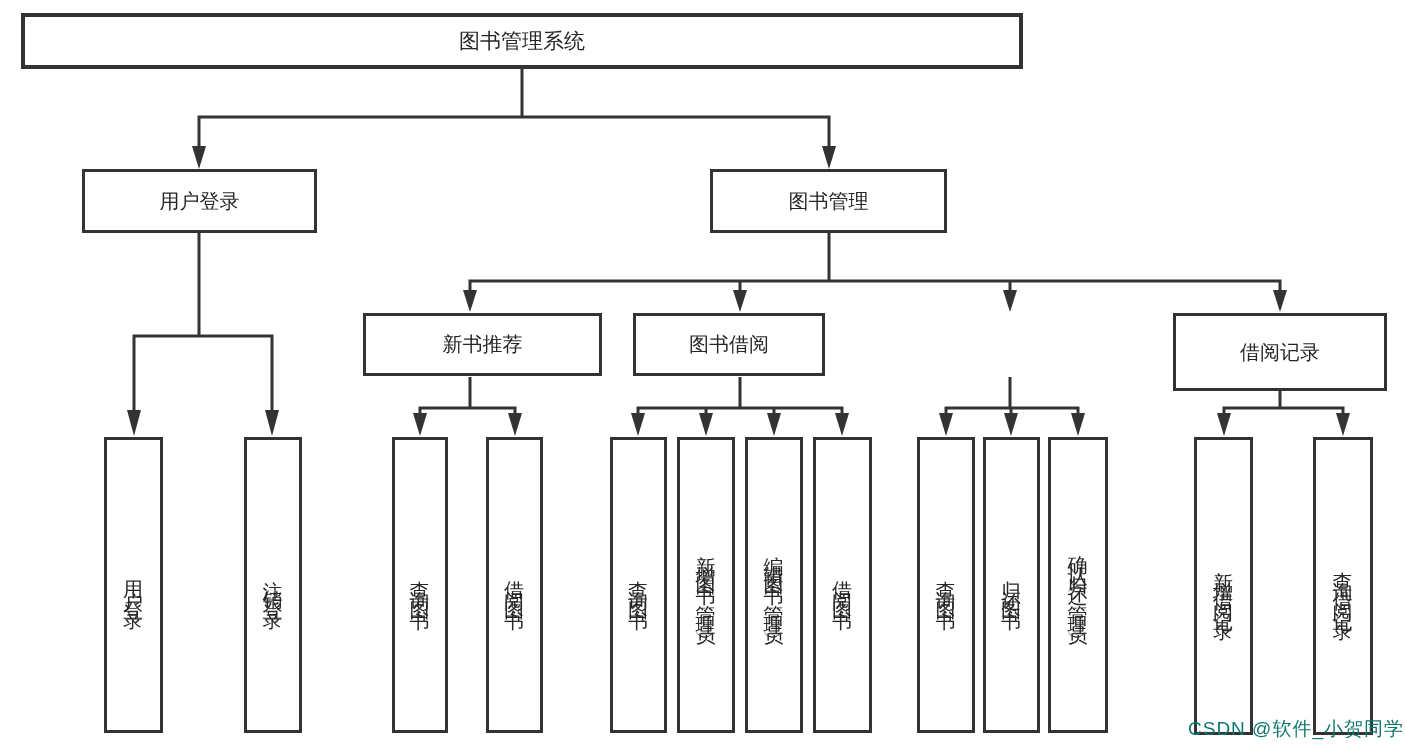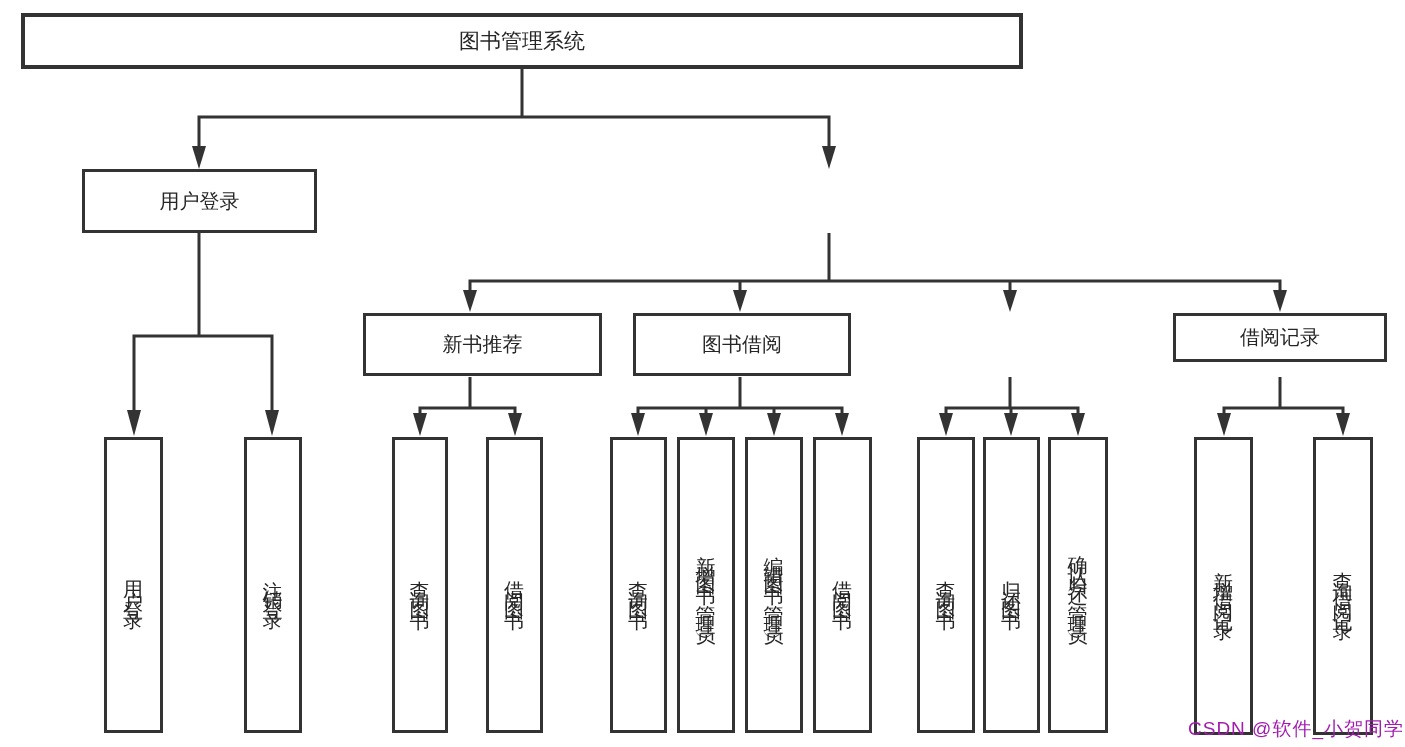--- a/index.html
+++ b/index.html
@@ -68,28 +68,31 @@
     </g>
   </svg>
 
   <div class="node root" style="left:21px;top:13px;width:1002px;height:56px">
     <span>图书管理系统</span>
   </div>
 
   <div class="node" style="left:82px;top:169px;width:235px;height:64px">
     <span>用户登录</span>
   </div>
+  <div class="node" style="left:710px;top:169px;width:237px;height:64px">
+    <span>图书管理</span>
+  </div>
 
   <div class="node" style="left:363px;top:313px;width:239px;height:63px">
     <span>新书推荐</span>
   </div>
-  <div class="node" style="left:633px;top:313px;width:218px;height:63px">
+  <div class="node" style="left:633px;top:313px;width:192px;height:63px">
     <span>图书借阅</span>
   </div>
-  <div class="node" style="left:1173px;top:313px;width:214px;height:49px">
+  <div class="node" style="left:1173px;top:313px;width:214px;height:78px">
     <span>借阅记录</span>
   </div>
 
   <div class="node leaf" style="left:104px;top:437px;width:59px;height:296px">
     <span>用户登录</span>
   </div>
   <div class="node leaf" style="left:244px;top:437px;width:58px;height:296px">
     <span>注销登录</span>
   </div>
 
@@ -123,15 +126,15 @@
     <span>确认归还（管理员）</span>
   </div>
 
   <div class="node leaf" style="left:1194px;top:437px;width:59px;height:298px">
     <span>新增借阅记录</span>
   </div>
   <div class="node leaf" style="left:1313px;top:437px;width:60px;height:298px">
     <span>查询借阅记录</span>
   </div>
 
-  <div class="watermark" style="left:1188px;top:716px;color:#a21caf">CSDN @软件_小贺同学</div>
+  <div class="watermark" style="left:1188px;top:716px;color:#0f766e">CSDN @软件_小贺同学</div>
 
 </div>
 
 </body></html>

